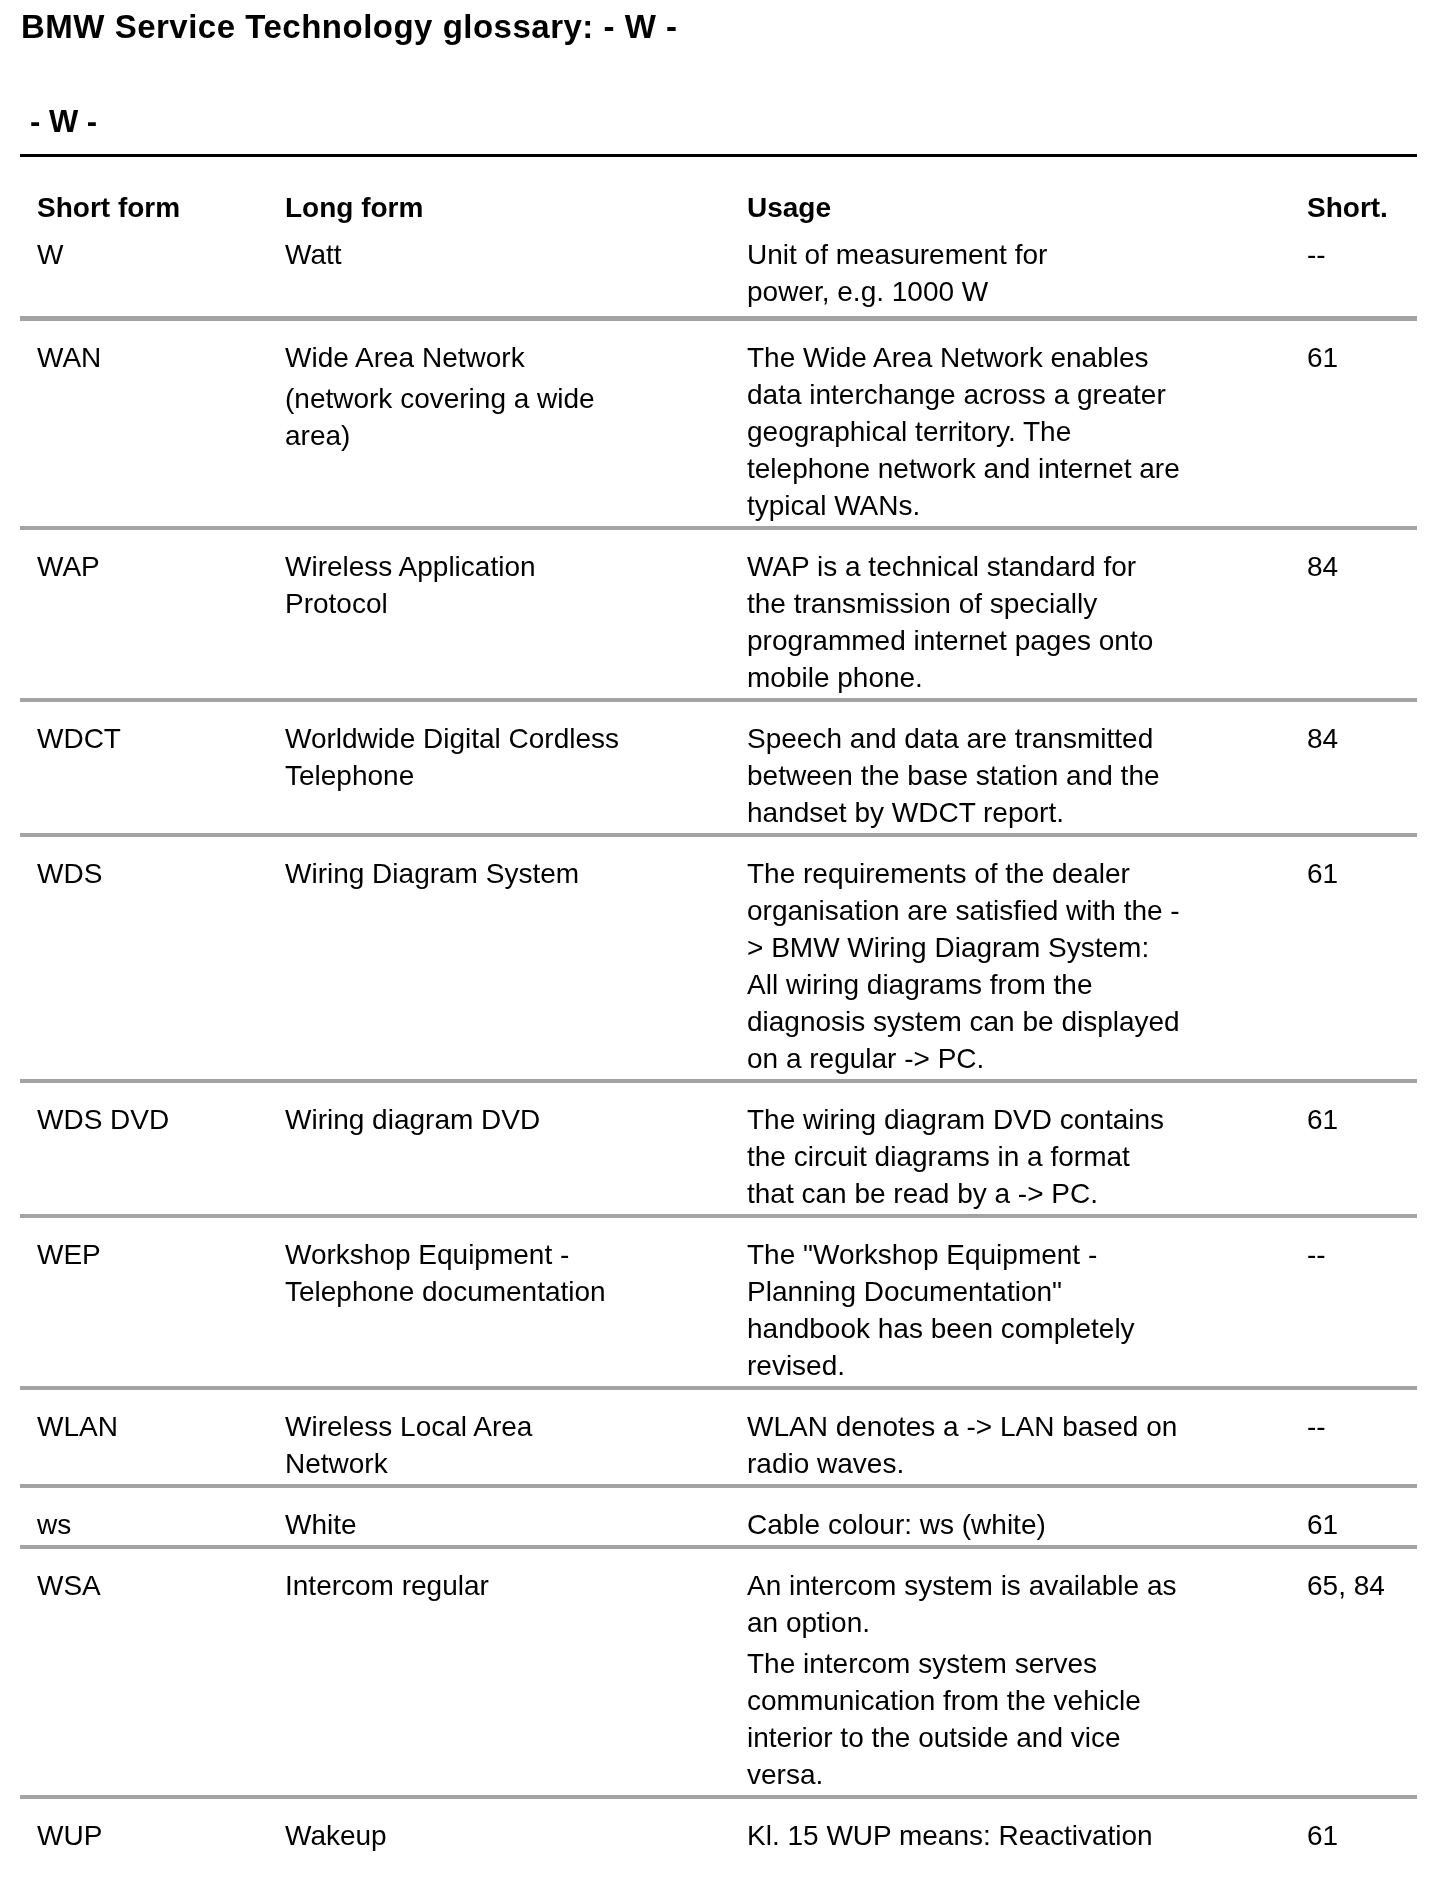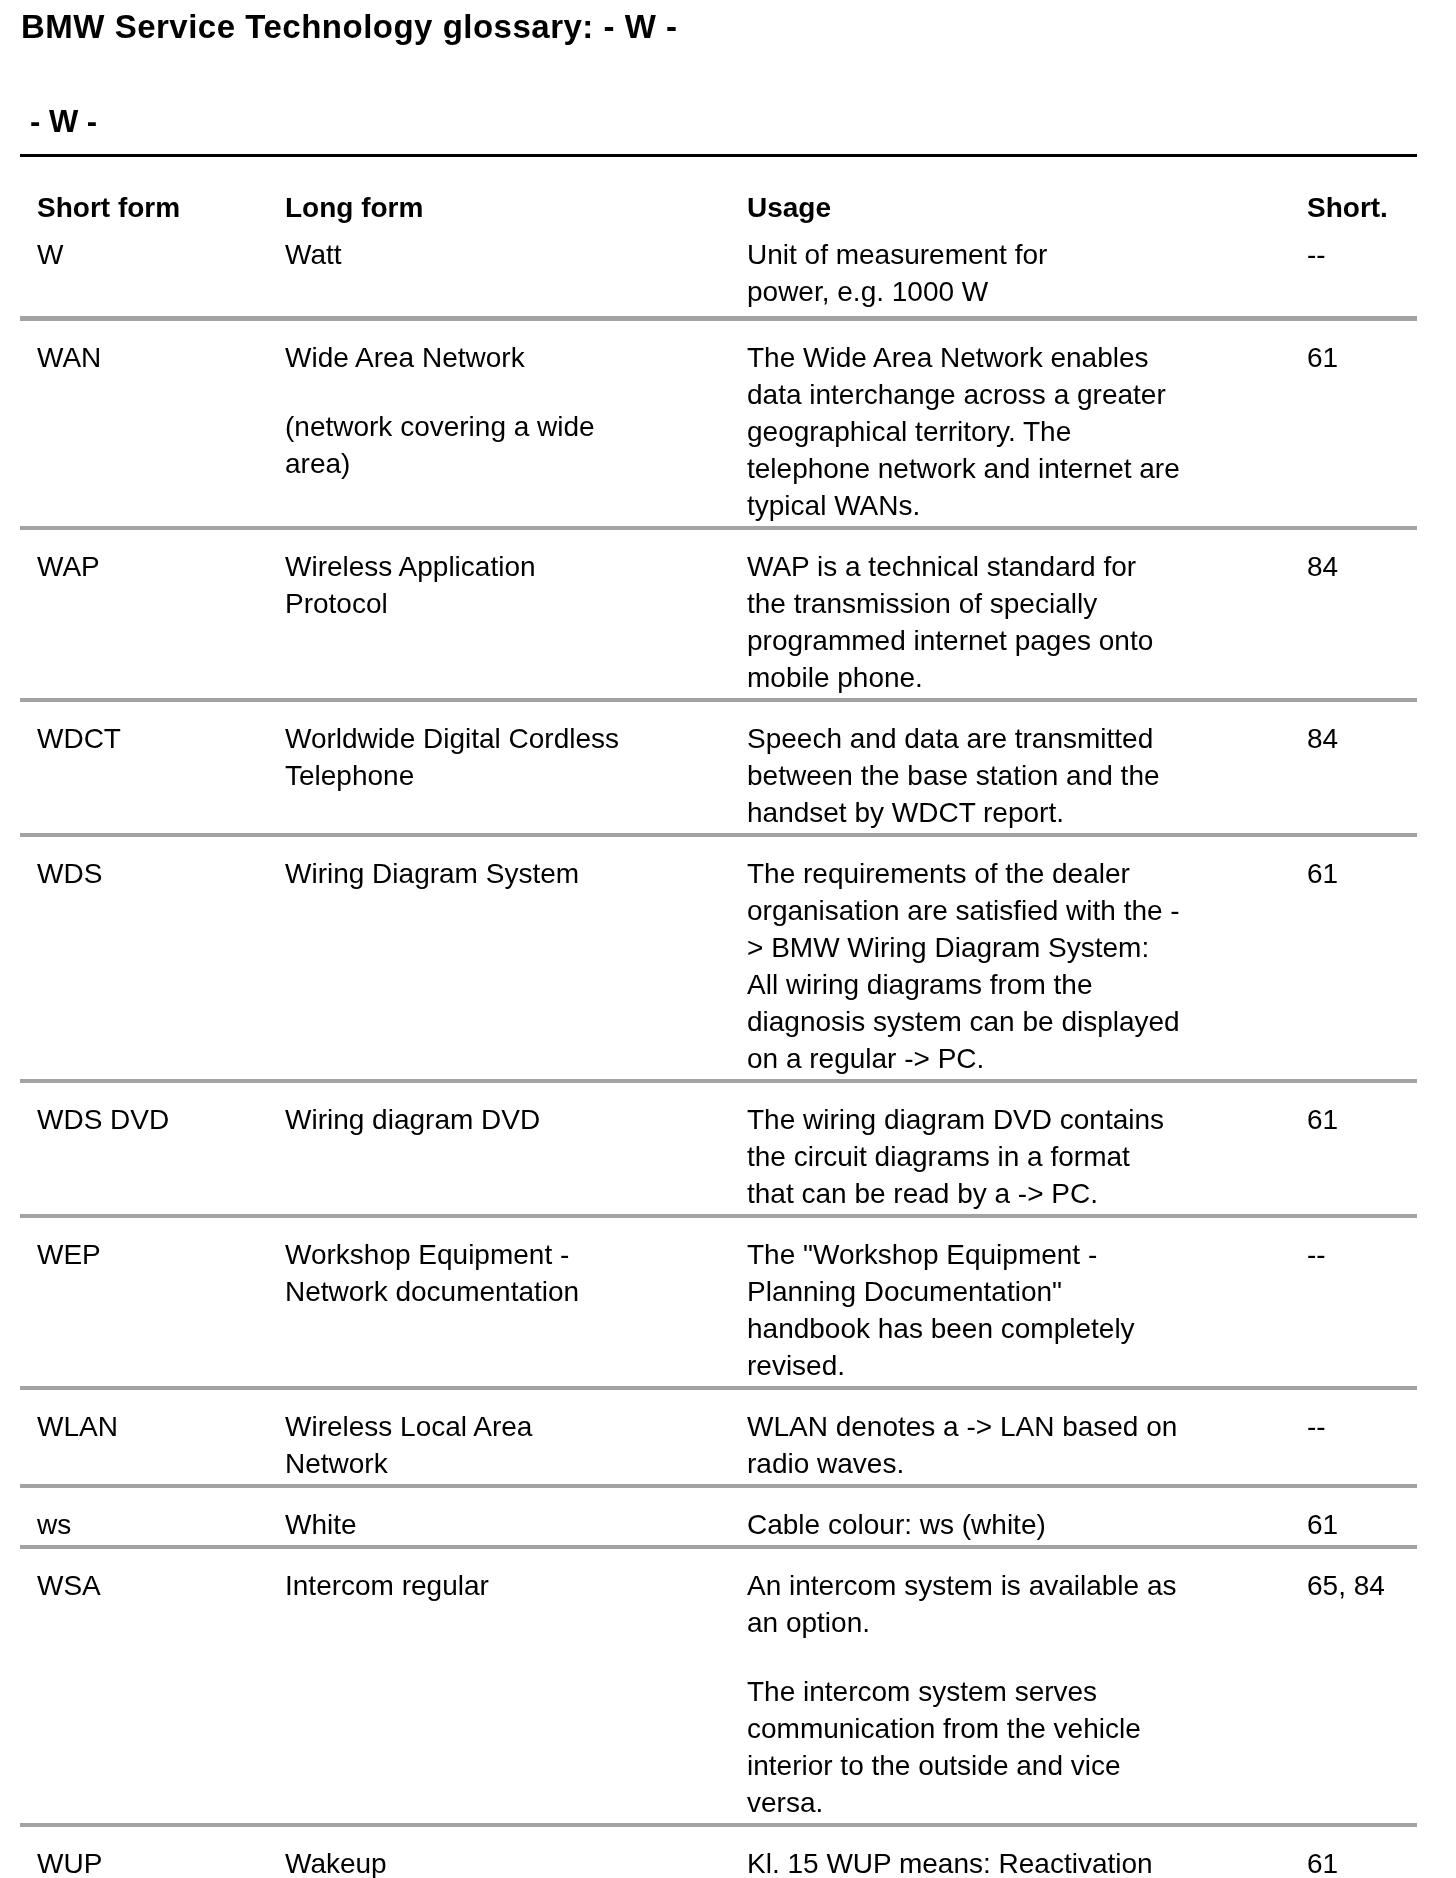--- a/index.html
+++ b/index.html
@@ -50,21 +50,21 @@
   }
   .trow.first {
     border-top: none;
     padding-top: 0;
     padding-bottom: 6px;
   }
   .trow.thick {
     border-top-width: 5px;
   }
   .cell { white-space: pre-line; }
-  .para2 { white-space: pre-line; margin-top: 32px; }
+  .para2 { white-space: pre-line; margin-top: 4px; }
   .para2:empty { display: none; }
 </style>
 </head>
 <body>
 
 <h1 class="doc-title">BMW Service Technology glossary: - W -</h1>
 
 <div class="section-heading">- W -</div>
 
 <div class="glossary-table">
@@ -137,21 +137,21 @@
     <div class="cell">Wiring diagram DVD</div>
     <div class="cell">The wiring diagram DVD contains
 the circuit diagrams in a format
 that can be read by a -&gt; PC.</div>
     <div class="cell">61</div>
   </div>
 
   <div class="trow">
     <div class="cell">WEP</div>
     <div class="cell">Workshop Equipment -
-Network documentation</div>
+Telephone documentation</div>
     <div class="cell">The "Workshop Equipment -
 Planning Documentation"
 handbook has been completely
 revised.</div>
     <div class="cell">--</div>
   </div>
 
   <div class="trow">
     <div class="cell">WLAN</div>
     <div class="cell">Wireless Local Area

